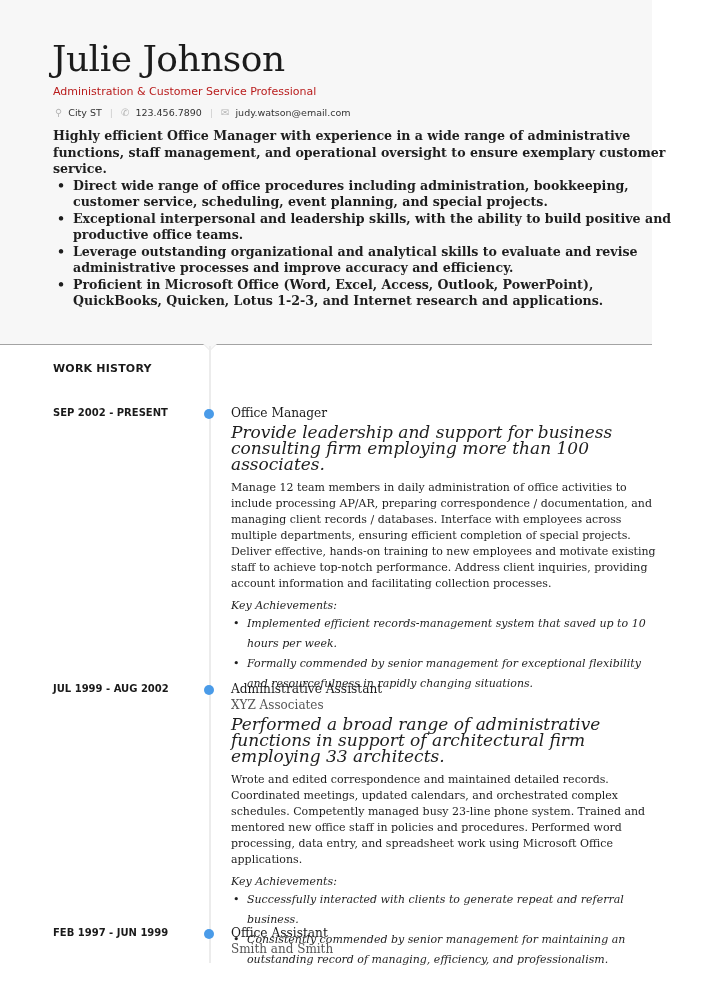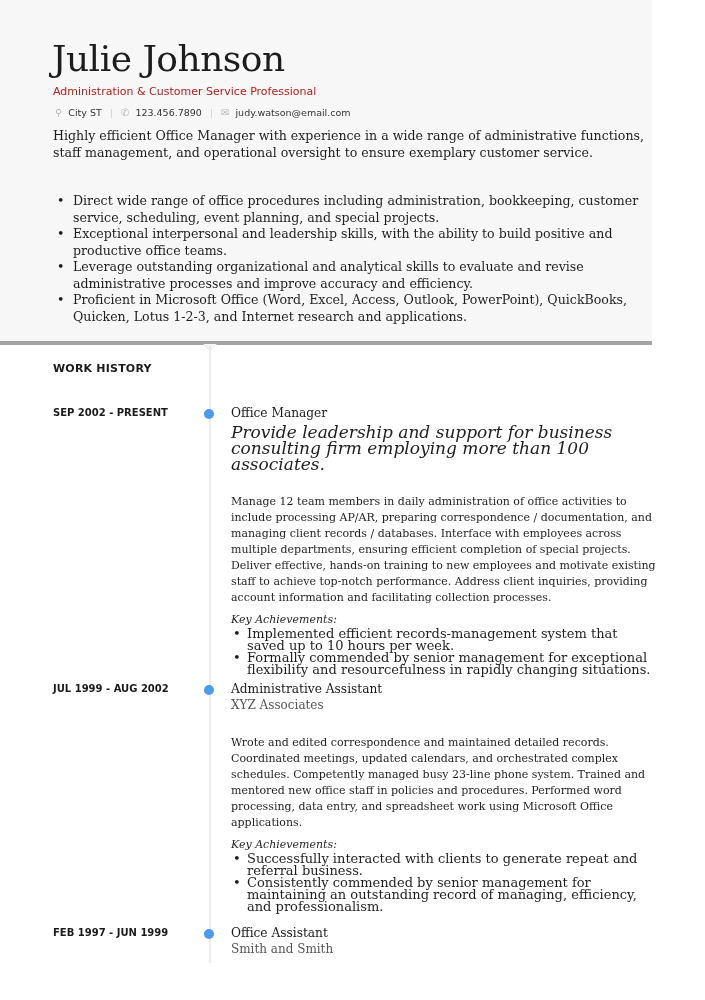--- a/index.html
+++ b/index.html
@@ -2,21 +2,21 @@
 <html><head>
 <meta charset="utf-8">
 <style>
   * { box-sizing: border-box; margin: 0; padding: 0; }
   html, body { width: 705px; height: 1000px; background: #ffffff; overflow: hidden; }
   body { font-family: "DejaVu Serif", serif; color: #222; position: relative; }
 
   .header {
     position: absolute; left: 0; top: 0; width: 652px; height: 345px;
     background: #f7f7f7;
-    border-bottom: 4px solid #a3a3a3;
+    border-bottom: 1px solid #a3a3a3;
   }
   .notch {
     position: absolute; left: 203px; top: 344px; width: 0; height: 0;
     border-left: 7px solid transparent; border-right: 7px solid transparent;
     border-top: 7px solid #e6e6e6;
   }
   .notch-inner {
     position: absolute; left: 204px; top: 344px; width: 0; height: 0;
     border-left: 6px solid transparent; border-right: 6px solid transparent;
     border-top: 6px solid #f7f7f7;
@@ -33,23 +33,23 @@
   .contact {
     position: absolute; left: 55px; top: 107px;
     font-family: "DejaVu Sans", sans-serif; font-size: 9.5px; color: #333;
     display: flex; align-items: center; gap: 6px;
   }
   .contact .icon { color: #b5b5b5; font-size: 10px; }
   .contact .sep { color: #cfcfcf; margin: 0 2px; }
 
   .summary {
     position: absolute; left: 53px; top: 128px; width: 620px;
-    font-size: 12.6px; line-height: 16.5px; color: #1e1e1e;
+    font-size: 12.6px; line-height: 16.5px; color: #1e1e1e; font-weight: bold;
   }
-  .summary ul { list-style: none; margin-left: 4px; margin-top: 32px; }
+  .summary ul { list-style: none; margin-left: 4px; }
   .summary li { position: relative; padding-left: 16px; }
   .summary li::before { content: "•"; position: absolute; left: 0; top: 0; }
 
   .timeline-line {
     position: absolute; left: 209px; top: 346px; width: 2px; height: 617px;
     background: #ececec;
   }
   .section-title {
     position: absolute; left: 53px; top: 362px;
     font-family: "DejaVu Sans", sans-serif; font-weight: bold; font-size: 11px;
@@ -64,24 +64,24 @@
   .job .dot {
     position: absolute; left: 204px; top: 2px; width: 10px; height: 10px;
     border-radius: 50%; background: #4a9be8;
   }
   .job .body {
     position: absolute; left: 231px; top: -2px; width: 425px;
   }
   .job .role { font-size: 12.2px; color: #1a1a1a; line-height: 16px; }
   .job .company { font-size: 12px; color: #555; line-height: 16px; }
   .job .intro { font-style: italic; font-size: 17px; line-height: 16px; color: #1e1e1e; margin-top: 3px; }
-  .job .desc { font-size: 11px; line-height: 16px; color: #1e1e1e; margin-top: 22px; }
+  .job .desc { font-size: 11px; line-height: 16px; color: #1e1e1e; margin-top: 8px; }
   .job .ka-label { font-style: italic; font-size: 11px; line-height: 16px; color: #1e1e1e; margin-top: 6px; }
   .job ul { list-style: none; }
-  .job li { position: relative; padding-left: 16px; font-size: 13px; line-height: 12px; color: #1e1e1e; }
+  .job li { position: relative; padding-left: 16px; font-size: 11px; line-height: 20px; color: #1e1e1e; font-style: italic; }
   .job li::before { content: "•"; position: absolute; left: 2px; top: 0; }
 </style>
 </head>
 <body>
 
 <div class="header">
   <h1 class="name">Julie Johnson</h1>
   <div class="title">Administration &amp; Customer Service Professional</div>
   <div class="contact">
     <span class="icon">⚲</span>
@@ -125,20 +125,21 @@
     </ul>
   </div>
 </div>
 
 <div class="job" style="top:683px;">
   <div class="dates">JUL 1999 - AUG 2002</div>
   <div class="dot"></div>
   <div class="body">
     <div class="role">Administrative Assistant</div>
     <div class="company">XYZ Associates</div>
+    <div class="intro">Performed a broad range of administrative functions in support of architectural firm employing 33 architects.</div>
     <div class="desc">Wrote and edited correspondence and maintained detailed records. Coordinated meetings, updated calendars, and orchestrated complex schedules. Competently managed busy 23-line phone system. Trained and mentored new office staff in policies and procedures. Performed word processing, data entry, and spreadsheet work using Microsoft Office applications.</div>
     <div class="ka-label">Key Achievements:</div>
     <ul>
       <li>Successfully interacted with clients to generate repeat and referral business.</li>
       <li>Consistently commended by senior management for maintaining an outstanding record of managing, efficiency, and professionalism.</li>
     </ul>
   </div>
 </div>
 
 <div class="job" style="top:927px;">

